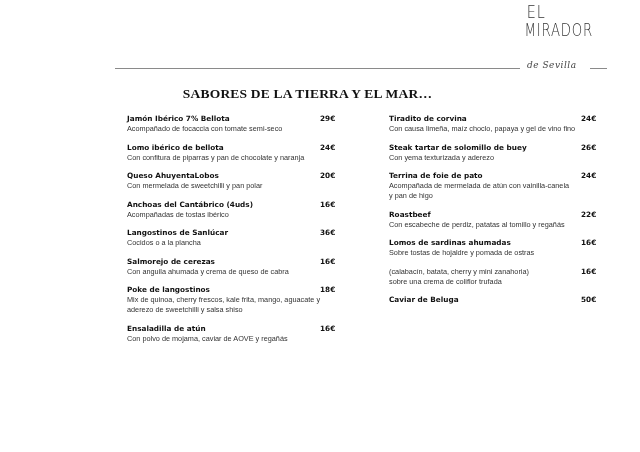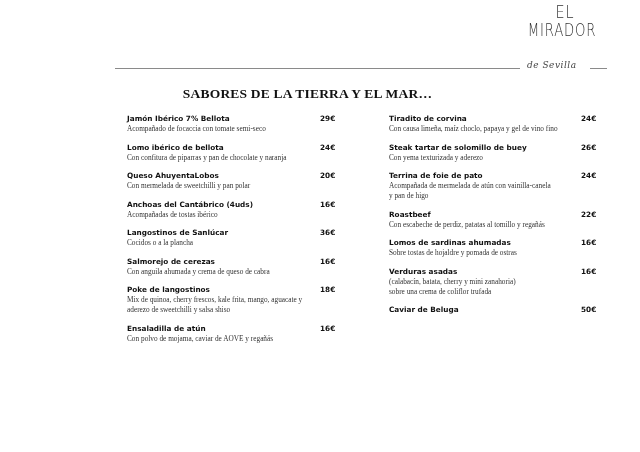--- a/index.html
+++ b/index.html
@@ -1,38 +1,38 @@
 <!DOCTYPE html>
 <html><head>
   <meta charset="utf-8">
   <style>
     * { margin: 0; padding: 0; box-sizing: border-box; }
     html, body { width: 640px; height: 452px; background: #ffffff; overflow: hidden; }
     body { position: relative; font-family: "DejaVu Sans", sans-serif; color: #1a1a1a; }
 
-    .logo { position: absolute; left: 520px; top: 4px; width: 90px; text-align: center; color: #333; }
+    .logo { position: absolute; left: 520px; top: 4px; width: 90px; text-align: left; color: #333; }
     .logo-el { font-family: "DejaVu Sans", sans-serif; font-weight: 200; font-size: 17px; letter-spacing: 1px; line-height: 17px; display: block; transform: scaleX(0.85); }
     .logo-mirador { font-family: "DejaVu Sans", sans-serif; font-weight: 200; font-size: 17px; letter-spacing: 1px; line-height: 19px; display: block; transform: scaleX(0.78); margin-left: -6px; }
 
     .rule-main { position: absolute; left: 115px; top: 68px; width: 405px; height: 1px; background: #8a8a8a; }
     .rule-short { position: absolute; left: 590px; top: 68px; width: 17px; height: 1px; background: #8a8a8a; }
     .logo-script { position: absolute; left: 527px; top: 60px; font-family: "DejaVu Serif", serif; font-style: italic; font-size: 9px; color: #444; letter-spacing: 0.5px; text-align: right; }
 
     .section-title { position: absolute; left: 0; width: 540px; top: 86px; text-align: center; font-family: "Liberation Serif", serif; font-size: 13.5px; color: #111; letter-spacing: 0.2px; padding-left: 75px; }
 
     .col { position: absolute; top: 114px; }
     .col-left { left: 127px; width: 240px; }
     .col-right { left: 389px; width: 235px; }
 
     .item { margin-bottom: 8.5px; position: relative; }
     .item-name { font-family: "DejaVu Sans", sans-serif; font-weight: bold; font-size: 7.3px; color: #111; line-height: 10px; }
     .item-price { font-family: "DejaVu Sans", sans-serif; font-weight: bold; font-size: 7.3px; color: #111; line-height: 10px; position: absolute; top: 0; }
     .col-left .item-price { left: 193px; }
     .col-right .item-price { left: 192px; }
-    .item-desc { font-family: Liberation Serif, serif; font-size: 7.3px; color: #333; line-height: 10px; font-weight: normal; }
+    .item-desc { font-family: Liberation Sans, sans-serif; font-size: 7.3px; color: #333; line-height: 10px; font-weight: normal; }
   </style>
 </head>
 <body>
 
 <div class="logo">
   <span class="logo-el">EL</span>
   <span class="logo-mirador">MIRADOR</span>
 </div>
 <div class="rule-main"></div>
 <span class="logo-script">de Sevilla</span>
@@ -104,21 +104,20 @@
       <div class="item-name">Roastbeef</div>
       <div class="item-price">22€</div>
       <div class="item-desc">Con escabeche de perdiz, patatas al tomillo y regañás</div>
     </div>
     <div class="item">
       <div class="item-name">Lomos de sardinas ahumadas</div>
       <div class="item-price">16€</div>
       <div class="item-desc">Sobre tostas de hojaldre y pomada de ostras</div>
     </div>
     <div class="item">
-      <div class="item-name">Verduras asadas</div>
       <div class="item-price">16€</div>
       <div class="item-desc">(calabacín, batata, cherry y mini zanahoria)</div>
       <div class="item-desc">sobre una crema de coliflor trufada</div>
     </div>
     <div class="item">
       <div class="item-name">Caviar de Beluga</div>
       <div class="item-price">50€</div>
     </div>
   </div>
 

